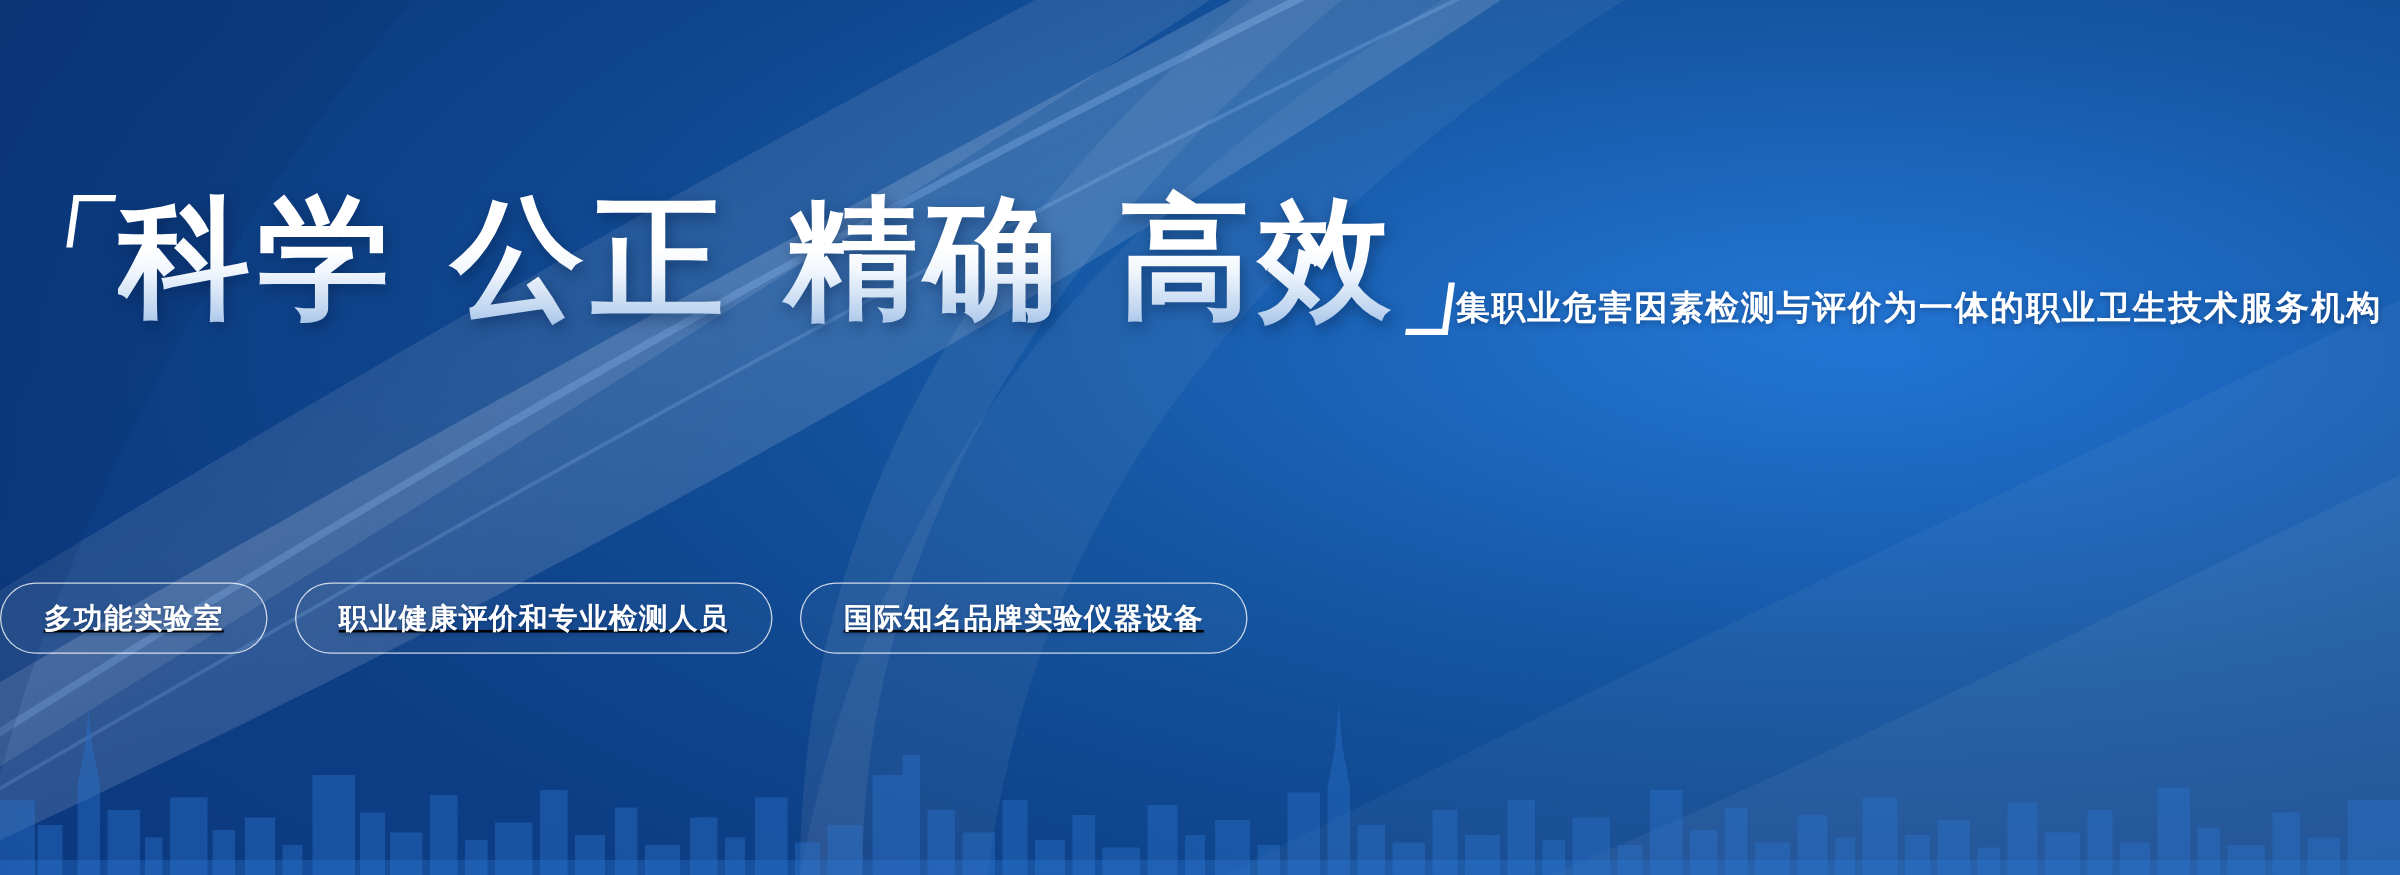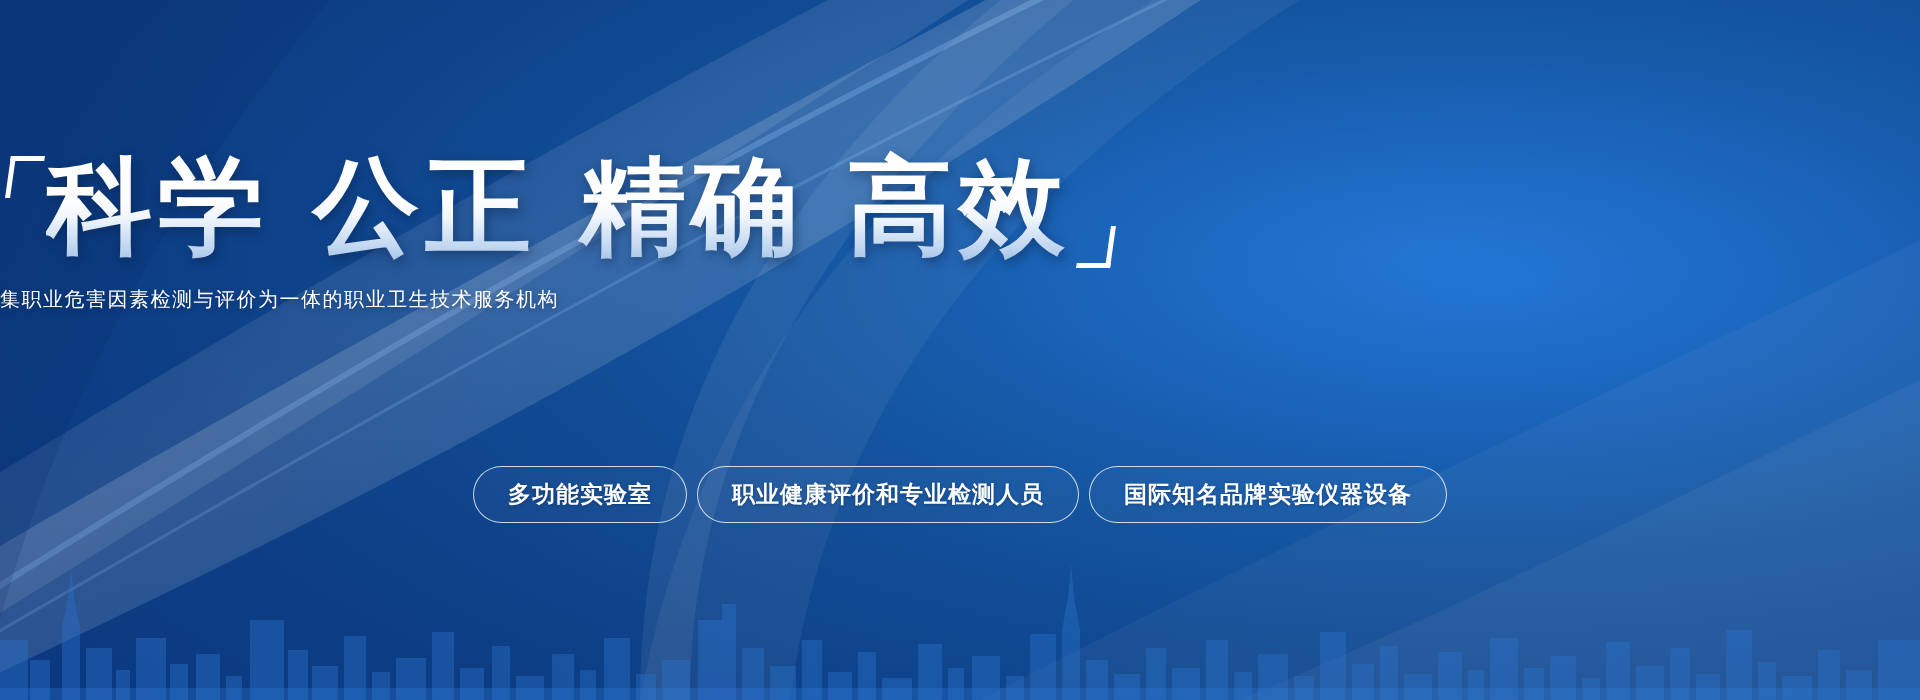--- a/index.html
+++ b/index.html
@@ -37,22 +37,23 @@
   .content {
     position:absolute; inset:0;
     z-index:5;
   }
 
   .headline-block {
     position:absolute;
     left:0; right:0;
     top:150px;
     display:flex;
-    flex-direction:column;
-    align-items:flex-start;
+    flex-direction:row;
+    align-items:flex-end;
+    padding-left:48px;
   }
 
   .headline-wrap {
     position:relative;
     padding:0 46px;
   }
 
   .bracket {
     position:absolute;
     width:34px; height:42px;
@@ -80,36 +81,36 @@
     -webkit-background-clip:text;
     background-clip:text;
     color:transparent;
     -webkit-text-fill-color:transparent;
     filter:drop-shadow(2px 4px 6px rgba(4,26,64,0.45));
     font-family:"DejaVu Sans", "Liberation Sans", sans-serif;
   }
 
   .subtitle {
     margin-top:22px;
-    font-size:20px;
+    font-size:27px;
     letter-spacing:1.5px;
     color:#ffffff;
-    font-weight:normal;
+    font-weight:bold;
     white-space:nowrap;
     text-shadow:0 2px 5px rgba(3,22,58,0.4);
     font-family:"DejaVu Sans", "Liberation Sans", sans-serif;
   }
 
   .pills {
     position:absolute;
     left:0; right:0;
     top:466px;
     display:flex;
-    justify-content:center;
-    gap:10px;
+    gap:22px;
+    text-decoration:underline;
   }
 
   .pill {
     border:1.6px solid rgba(255,255,255,0.78);
     border-radius:999px;
     padding:12px 34px;
     color:#ffffff;
     font-size:23px;
     font-weight:bold;
     letter-spacing:1px;

